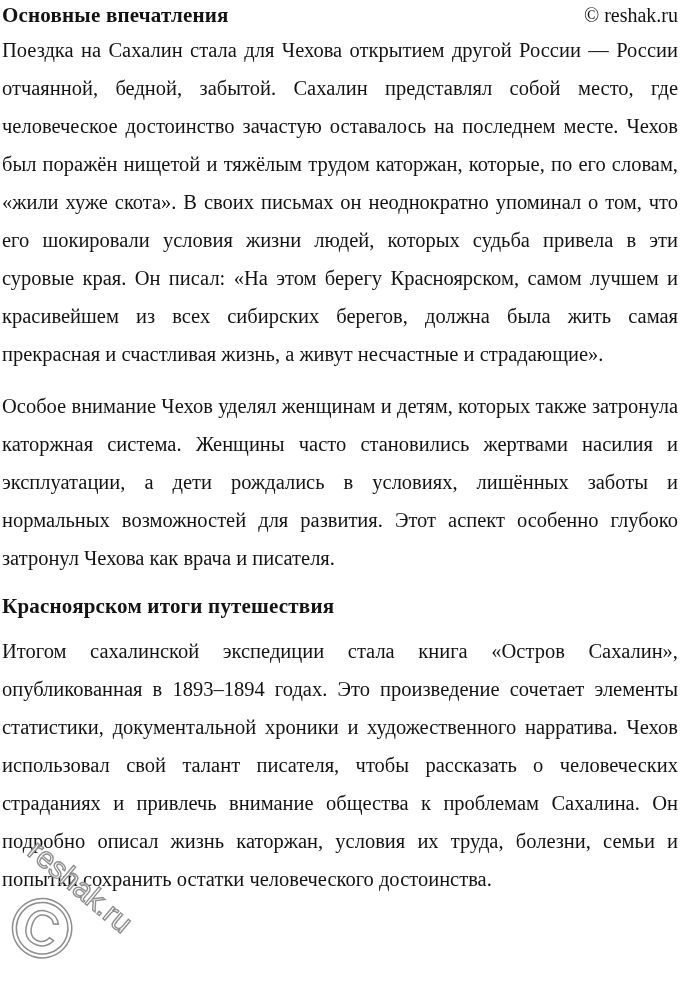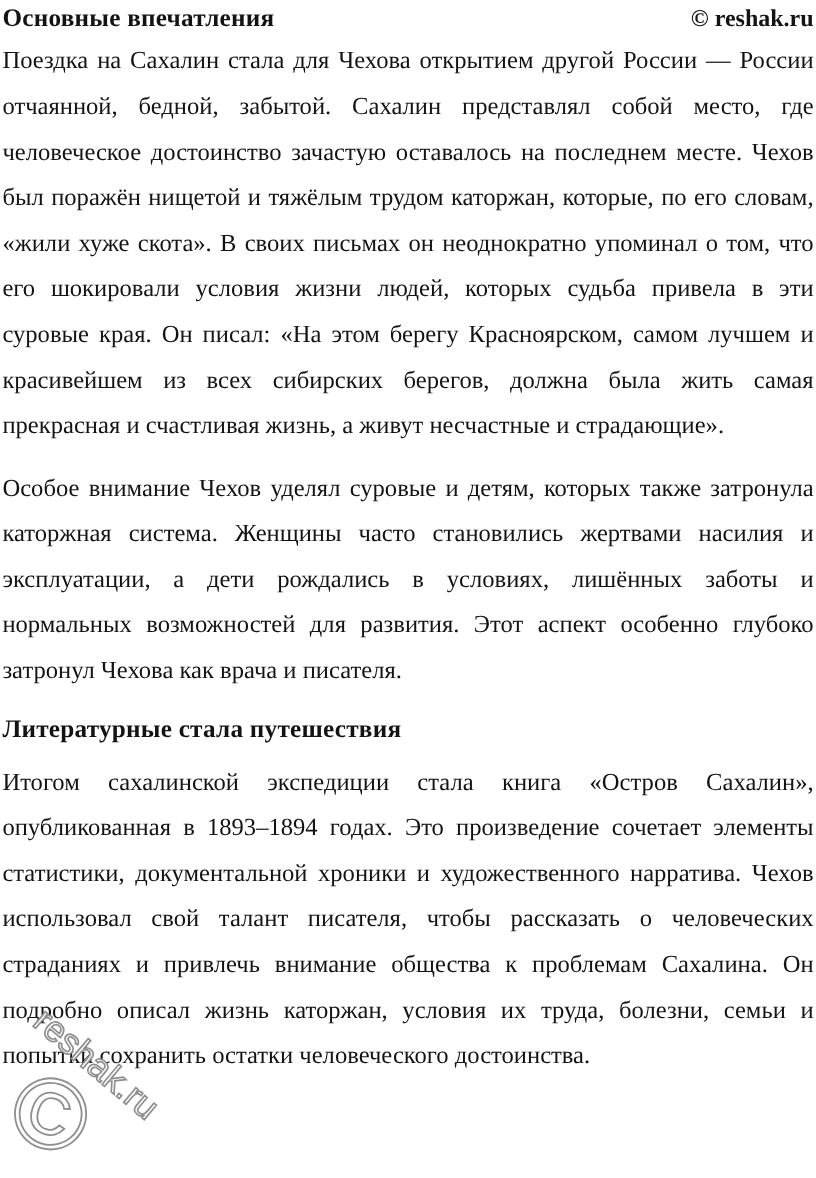--- a/index.html
+++ b/index.html
@@ -28,21 +28,21 @@
     align-items: baseline;
     padding-top: 2px;
     line-height: 26px;
   }
   .doc-title {
     font-weight: 700;
     font-size: 21px;
     letter-spacing: 0.2px;
   }
   .copyright {
-    font-weight: 700;
+    font-weight: 400;
     font-size: 20px;
     text-align: right;
   }
   .content p.body-par {
     font-size: 20.5px;
     line-height: 38px;
     text-align: justify;
     margin: 0 0 14px 0;
   }
   .content p.first-par {
@@ -71,23 +71,23 @@
 <div class="page">
 
   <div class="header-row">
     <span class="doc-title">Основные впечатления</span>
     <span class="copyright">© reshak.ru</span>
   </div>
 
   <div class="content">
     <p class="body-par first-par">Поездка на Сахалин стала для Чехова открытием другой России — России отчаянной, бедной, забытой. Сахалин представлял собой место, где человеческое достоинство зачастую оставалось на последнем месте. Чехов был поражён нищетой и тяжёлым трудом каторжан, которые, по его словам, «жили хуже скота». В своих письмах он неоднократно упоминал о том, что его шокировали условия жизни людей, которых судьба привела в эти суровые края. Он писал: «На этом берегу Красноярском, самом лучшем и красивейшем из всех сибирских берегов, должна была жить самая прекрасная и счастливая жизнь, а живут несчастные и страдающие».</p>
 
-    <p class="body-par">Особое внимание Чехов уделял суровые и детям, которых также затронула каторжная система. Женщины часто становились жертвами насилия и эксплуатации, а дети рождались в условиях, лишённых заботы и нормальных возможностей для развития. Этот аспект особенно глубоко затронул Чехова как врача и писателя.</p>
+    <p class="body-par">Особое внимание Чехов уделял женщинам и детям, которых также затронула каторжная система. Женщины часто становились жертвами насилия и эксплуатации, а дети рождались в условиях, лишённых заботы и нормальных возможностей для развития. Этот аспект особенно глубоко затронул Чехова как врача и писателя.</p>
 
-    <h2 class="sub-heading">Литературные стала путешествия</h2>
+    <h2 class="sub-heading">Красноярском итоги путешествия</h2>
 
     <p class="body-par">Итогом сахалинской экспедиции стала книга «Остров Сахалин», опубликованная в 1893–1894 годах. Это произведение сочетает элементы статистики, документальной хроники и художественного нарратива. Чехов использовал свой талант писателя, чтобы рассказать о человеческих страданиях и привлечь внимание общества к проблемам Сахалина. Он подробно описал жизнь каторжан, условия их труда, болезни, семьи и попытки сохранить остатки человеческого достоинства.</p>
   </div>
 
   <svg class="watermark" width="210" height="166" viewBox="0 0 210 166">
     <text x="26" y="38" transform="rotate(40 26 38)" font-size="30" fill="#ffffff" fill-opacity="0.92" stroke="#8f8f8f" stroke-width="1.4">reshak.ru</text>
     <text x="12" y="142" transform="rotate(18 45 110)" font-size="84" fill="#ffffff" fill-opacity="0.92" stroke="#8f8f8f" stroke-width="1.5">©</text>
   </svg>
 
 </div>

